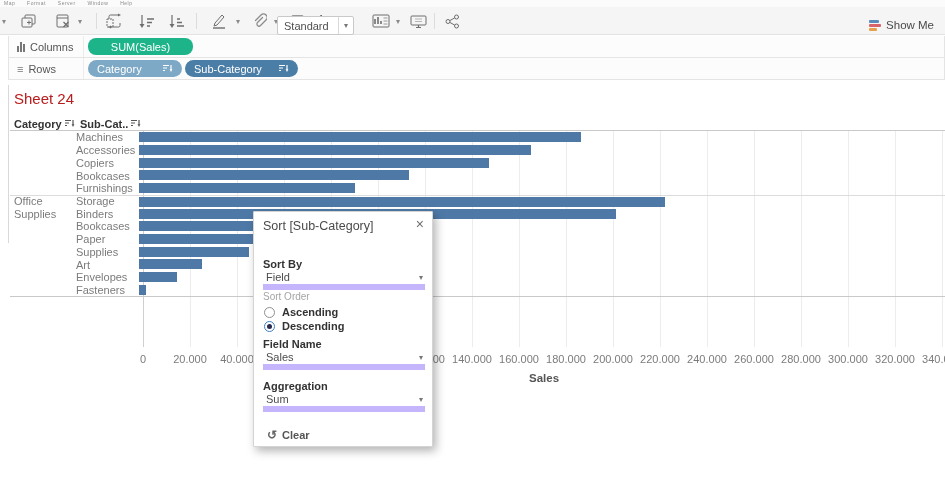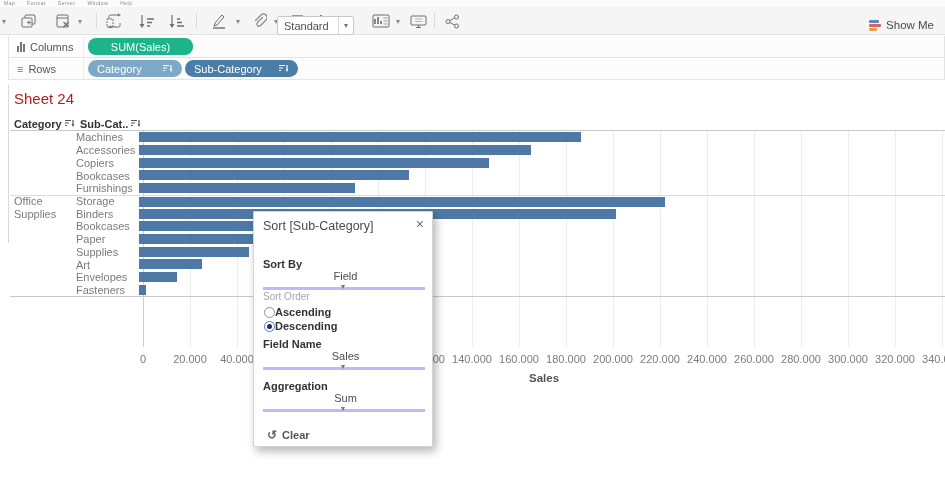--- a/index.html
+++ b/index.html
@@ -80,24 +80,24 @@
 
   
   .dialog { position:absolute; left:253px; top:211px; width:180px; height:236px;
     background:#fff; border:1px solid #d4d4d4; border-radius:1px;
     box-shadow:3px 4px 10px rgba(0,0,0,.30); z-index:20; }
   .dlg-title { position:absolute; left:9px; top:7px; font-size:12.5px; color:#4a4a4a; }
   .dlg-close { position:absolute; right:8px; top:4px; font-size:14px; color:#6e6e6e; }
   .dlg-label { position:absolute; left:9px; font-size:11px; font-weight:600; color:#333; }
   .dlg-label-dim { position:absolute; left:9px; font-size:10px; color:#a5a5a5; }
   .dd { position:absolute; left:9px; width:162px; height:20px;
-    border-bottom:3px solid #c4b5fd; display:flex; align-items:center;flex-direction:column; }
+    border-bottom:6px solid #c4b5fd; display:flex; align-items:center; }
   .dd .v { flex:1; font-size:11px; color:#4c4c4c; padding-left:3px; }
   .dd .c { font-size:8px; color:#777; padding-right:2px; }
-  .radio-row { position:absolute; left:10px; display:flex; align-items:center; 
+  .radio-row { position:absolute; left:10px; display:flex; align-items:center; gap:7px;
     font-size:11px; font-weight:600; color:#333; }
   .rb { width:11px; height:11px; border-radius:50%; border:1px solid #8f8f8f;
     background:#fff; position:relative; }
   .rb.sel { border:1.5px solid #3f7fc4; }
   .rb.sel::after { content:""; position:absolute; left:2px; top:2px; width:5px;
     height:5px; border-radius:50%; background:#2b2b4e; }
   .clear-btn { position:absolute; left:13px; top:418px; display:flex;
     align-items:center; gap:5px; font-size:11px; font-weight:600; color:#555; }
   .clear-btn .u { font-size:12px; color:#666; }
 </style>

